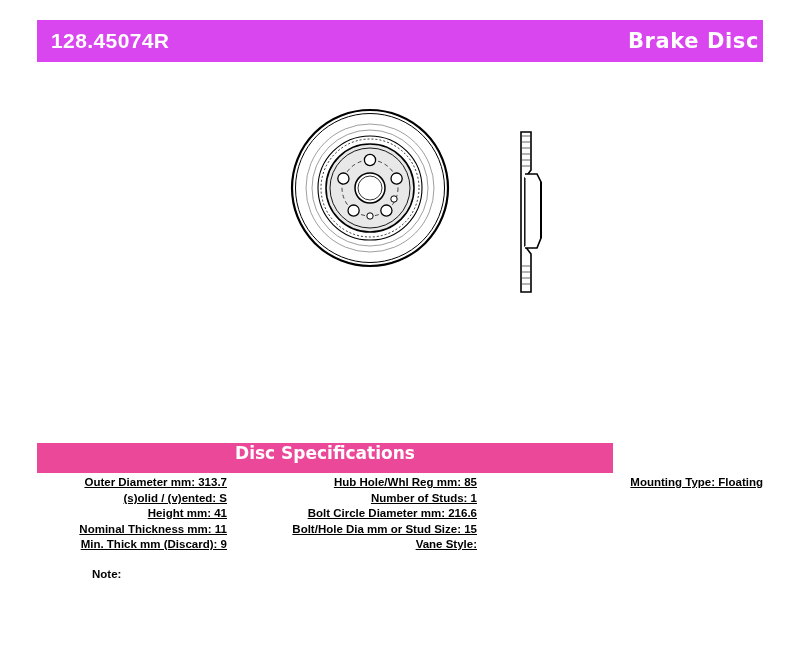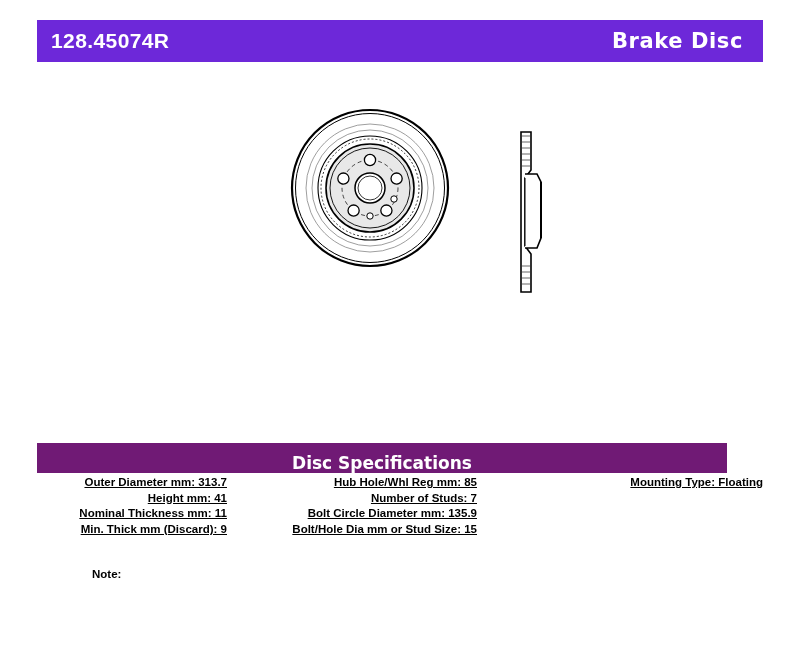--- a/index.html
+++ b/index.html
@@ -16,26 +16,26 @@
     overflow: hidden;
   }
 
   
   .header-bar {
     position: absolute;
     left: 37px;
     top: 20px;
     width: 726px;
     height: 42px;
-    background: #6d28d9;
+    background: #d946ef;
     display: flex;
     align-items: center;
     justify-content: space-between;
     box-sizing: border-box;
-    padding: 0 20px 0 14px;
+    padding: 0 4px 0 14px;
   }
   .header-part {
     color: #ffffff;
     font-size: 21px;
     font-weight: bold;
     letter-spacing: 0.4px;
     font-family: "Liberation Sans", sans-serif;
   }
   .header-title {
     color: #ffffff;
@@ -56,25 +56,25 @@
   }
   .drawing svg {
     display: block;
   }
 
   
   .spec-bar {
     position: absolute;
     left: 37px;
     top: 443px;
-    width: 690px;
+    width: 576px;
     height: 30px;
-    background: #701a75;
+    background: #ec4899;
     display: flex;
-    align-items: flex-end;
+    align-items: flex-start;
     justify-content: center;
   }
   .spec-bar-title {
     color: #ffffff;
     font-size: 17px;
     font-weight: bold;
     font-family: "DejaVu Sans", sans-serif;
   }
 
   .spec-body {
@@ -197,30 +197,32 @@
   </svg>
 </div>
 
 <div class="spec-bar">
   <span class="spec-bar-title">Disc Specifications</span>
 </div>
 
 <div class="spec-body">
   <div class="spec-col col-left">
     <div class="spec-line">Outer Diameter mm: 313.7</div>
+    <div class="spec-line">(s)olid / (v)ented: S</div>
     <div class="spec-line">Height mm: 41</div>
     <div class="spec-line">Nominal Thickness mm: 11</div>
     <div class="spec-line">Min. Thick mm (Discard): 9</div>
   </div>
 
   <div class="spec-col col-mid">
     <div class="spec-line">Hub Hole/Whl Reg mm: 85</div>
-    <div class="spec-line">Number of Studs: 7</div>
-    <div class="spec-line">Bolt Circle Diameter mm: 135.9</div>
+    <div class="spec-line">Number of Studs: 1</div>
+    <div class="spec-line">Bolt Circle Diameter mm: 216.6</div>
     <div class="spec-line">Bolt/Hole Dia mm or Stud Size: 15</div>
+    <div class="spec-line">Vane Style:</div>
   </div>
 
   <div class="spec-col col-right">
     <div class="spec-line">Mounting Type: Floating</div>
   </div>
 </div>
 
 <div class="note">Note:</div>
 
 </body></html>

